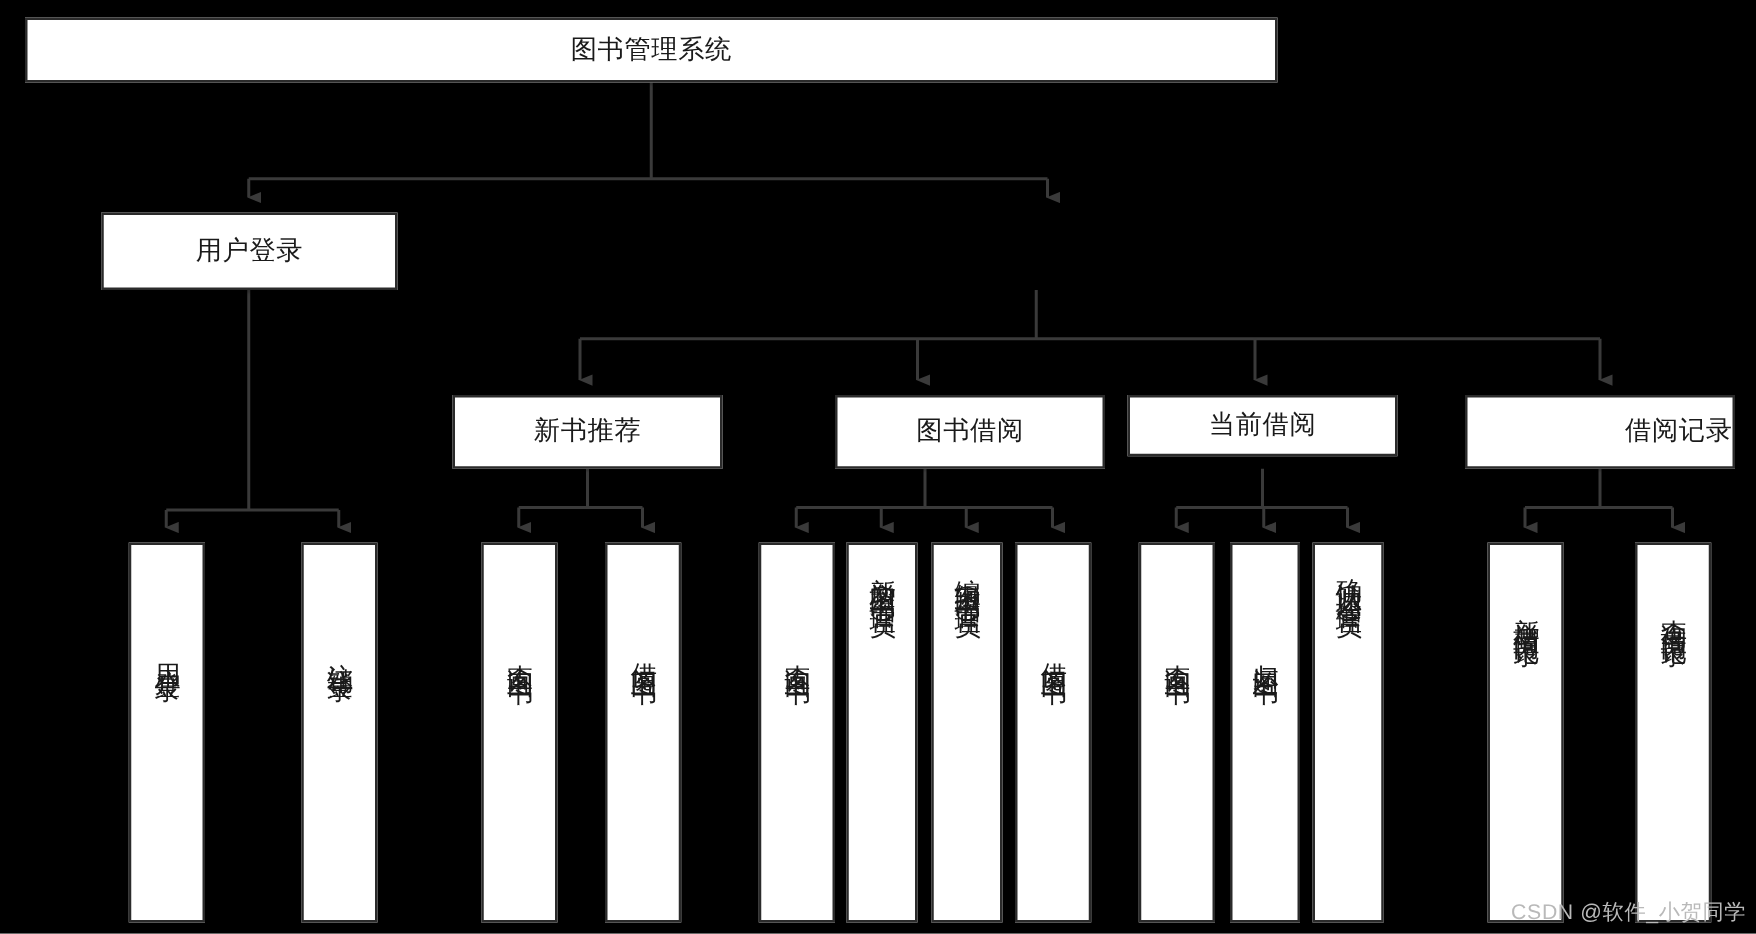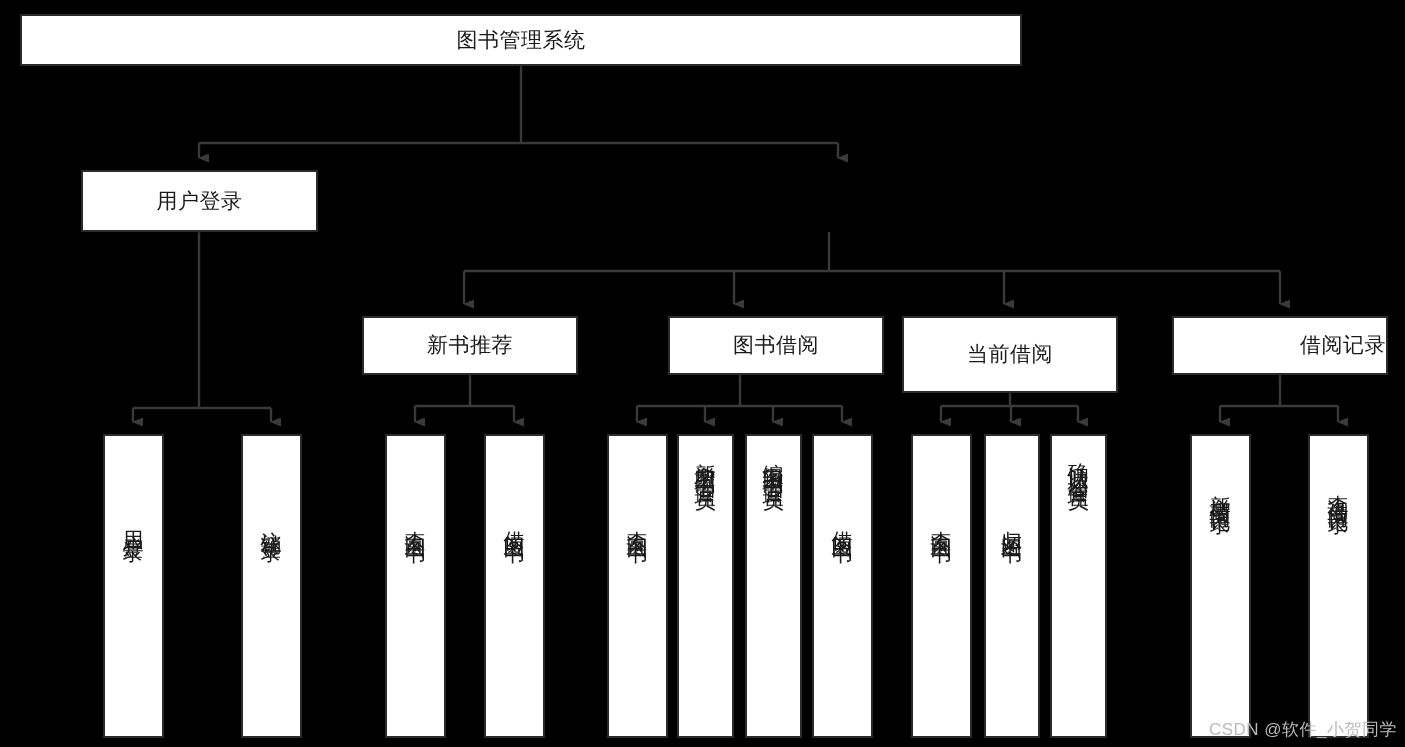--- a/index.html
+++ b/index.html
@@ -130,21 +130,21 @@
   <div class="node horizontal" style="left:81px; top:170px; width:237px; height:62px;">
     <span class="node-label">用户登录</span>
   </div>
 
   <div class="node horizontal" style="left:362px; top:316px; width:216px; height:59px;">
     <span class="node-label">新书推荐</span>
   </div>
   <div class="node horizontal" style="left:632px; top:316px; width:216px; height:59px;margin-left:36px;">
     <span class="node-label">图书借阅</span>
   </div>
-  <div class="node horizontal" style="left:902px; top:316px; width:216px; height:77px;">
+  <div class="node horizontal" style="left:902px; top:316px; width:216px; height:49px;">
     <span class="node-label">当前借阅</span>
   </div>
   <div class="node horizontal" style="left:1172px; top:316px; width:216px; height:59px;justify-content:flex-end;">
     <span class="node-label">借阅记录</span>
   </div>
 
   <div class="node vertical" style="left:103px; top:434px; width:61px; height:304px; padding-top:78px;">
     <span class="node-label">用户登录</span>
   </div>
   <div class="node vertical" style="left:241px; top:434px; width:61px; height:304px; padding-top:78px;">

